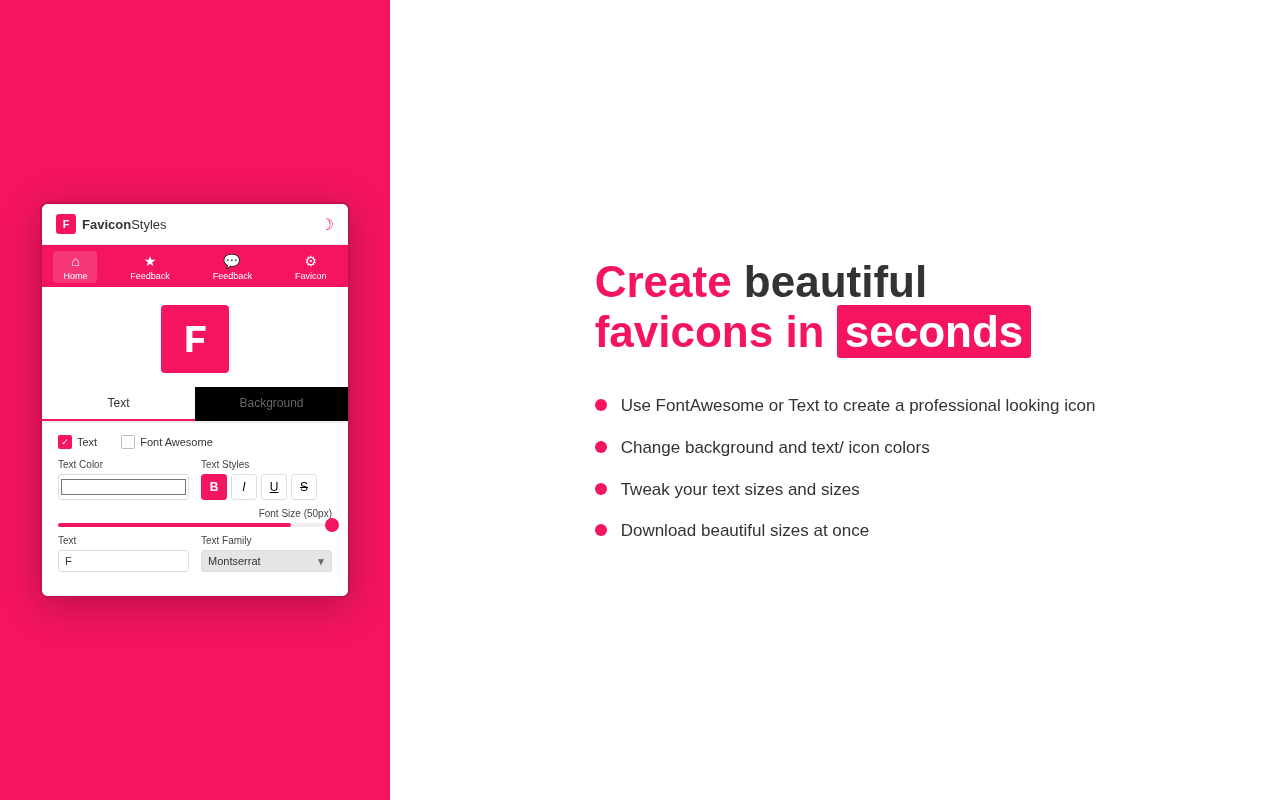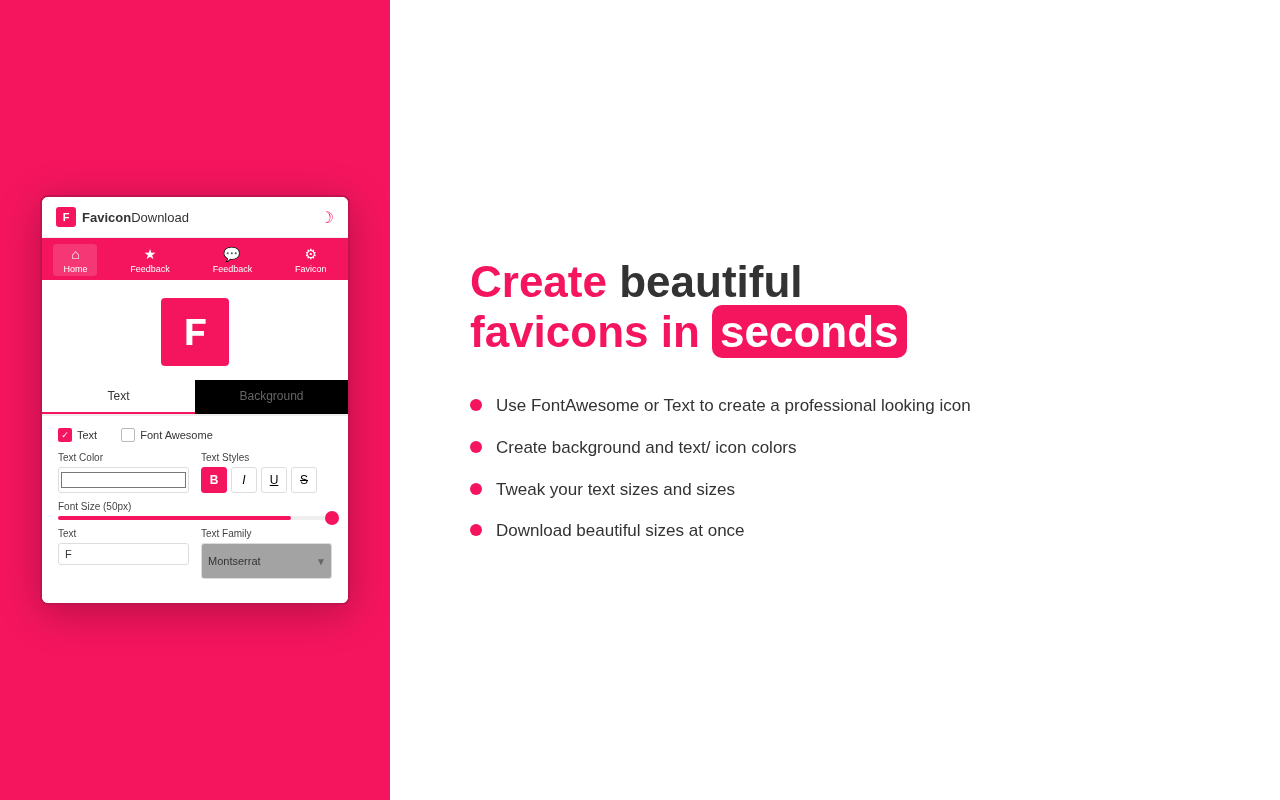--- a/index.html
+++ b/index.html
@@ -232,20 +232,21 @@
     .style-btn-strike { text-decoration: line-through; }
 
     
     .slider-container {
       margin-bottom: 8px;
     }
     .slider-label {
       font-size: 10px;
       color: #444;
       margin-bottom: 4px;
+      text-align: right;
     }
     .slider-track {
       width: 100%;
       height: 4px;
       background: #eee;
       border-radius: 2px;
       position: relative;
     }
     .slider-fill {
       height: 4px;
@@ -269,24 +270,24 @@
       border: 1px solid #ddd;
       border-radius: 3px;
       padding: 4px 6px;
       font-size: 11px;
       color: #333;
     }
     .font-select {
       width: 100%;
       border: 1px solid #ddd;
       border-radius: 3px;
-      padding: 11px 6px;
+      padding: 4px 6px;
       font-size: 11px;
       color: #333;
-      background: #a3a3a3;
+      background: #e5e5e5;
       appearance: none;
       cursor: pointer;
     }
     .select-wrapper {
       position: relative;
     }
     .select-arrow {
       position: absolute;
       right: 6px;
       top: 50%;
@@ -297,20 +298,21 @@
     }
 
     
     .right-section {
       flex: 1;
       background: #fff;
       display: flex;
       align-items: center;
       padding-left: 80px;
       padding-right: 60px;
+      justify-content: center;
     }
 
     .marketing-content {
       max-width: 560px;
     }
 
     .headline {
       font-size: 44px;
       line-height: 1.15;
       margin-bottom: 36px;
@@ -331,21 +333,21 @@
     }
     .word-favicons {
       color: #f5155e;
       font-weight: 700;
     }
     .word-seconds {
       background: #f5155e;
       color: #fff;
       font-weight: 700;
       padding: 2px 8px;
-      border-radius: 10px;
+      border-radius: 3px;
     }
 
     .feature-list {
       list-style: none;
       display: flex;
       flex-direction: column;
       gap: 18px;
     }
     .feature-item {
       display: flex;
@@ -369,21 +371,21 @@
 
 <div class="left-section">
   <div class="app-window">
 
     <div class="app-header">
       <div class="app-logo">
         <div class="logo-icon">
           <span>F</span>
         </div>
         <div class="logo-text">
-          <span style="font-weight:700;">Favicon</span><span style="font-weight:300;">Download</span>
+          <span style="font-weight:700;">Favicon</span><span style="font-weight:300;">Styles</span>
         </div>
       </div>
       <span class="moon-icon">☽</span>
     </div>
 
     <div class="app-nav">
       <div class="nav-item active">
         <span class="nav-icon">⌂</span>
         <span>Home</span>
       </div>
@@ -496,21 +498,21 @@
       </span>
     </div>
 
     <ul class="feature-list">
       <li class="feature-item">
         <div class="bullet-dot"></div>
         <span>Use FontAwesome or Text to create a professional looking icon</span>
       </li>
       <li class="feature-item">
         <div class="bullet-dot"></div>
-        <span>Create background and text/ icon colors</span>
+        <span>Change background and text/ icon colors</span>
       </li>
       <li class="feature-item">
         <div class="bullet-dot"></div>
         <span>Tweak your text sizes and sizes</span>
       </li>
       <li class="feature-item">
         <div class="bullet-dot"></div>
         <span>Download beautiful sizes at once</span>
       </li>
     </ul>

